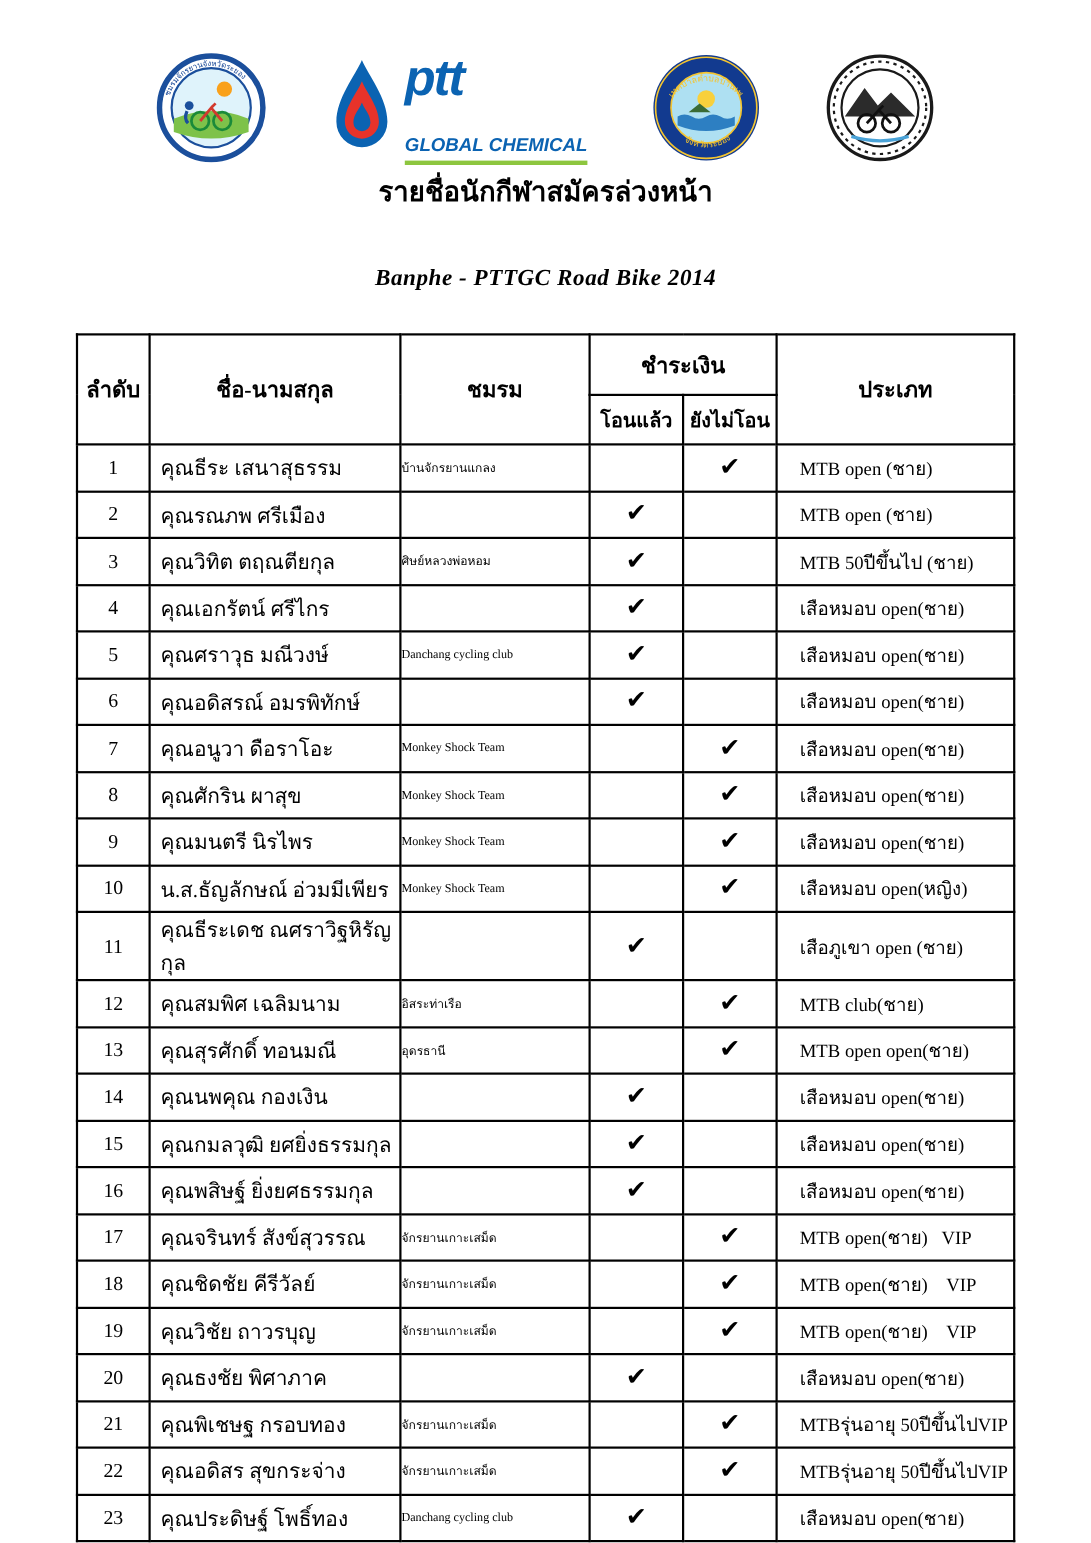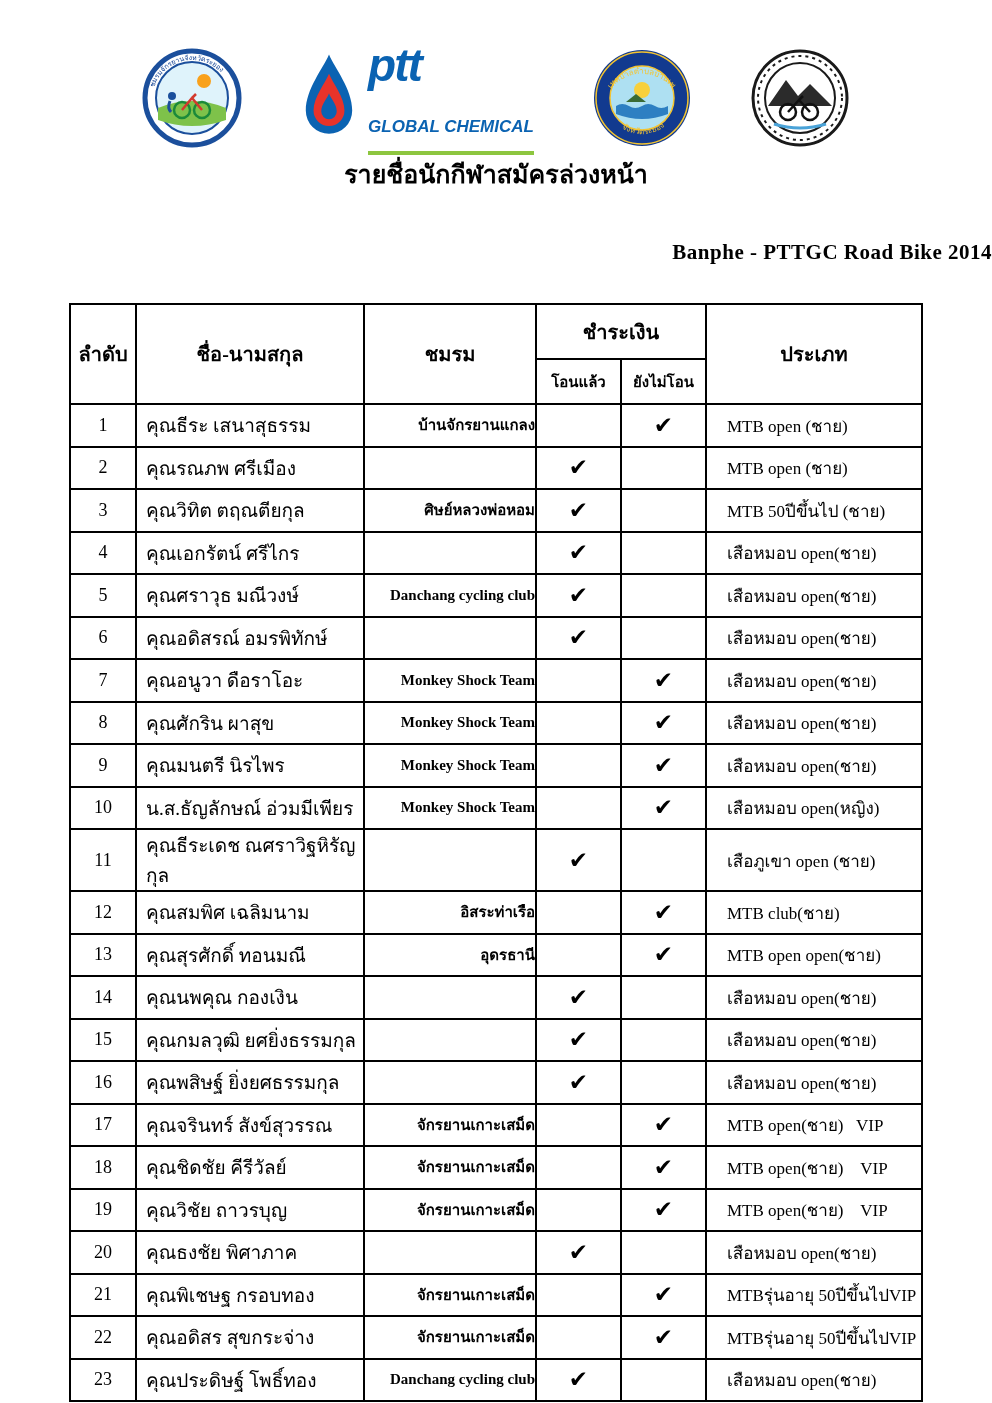--- a/index.html
+++ b/index.html
@@ -33,39 +33,40 @@
     color: #0b63b2;
     letter-spacing: -2px;
   }
   .ptt-sub {
     font-family: "Liberation Sans", sans-serif;
     font-style: italic;
     font-weight: bold;
     font-size: 17px;
     color: #0b63b2;
     border-bottom: 4px solid #8dc63f;
-    padding-bottom: 16px;
+    padding-bottom: 6px;
     margin-top: 2px;
     letter-spacing: 0px;
     white-space: nowrap;
   }
 
   
   .doc-title {
     text-align: center;
     font-size: 25px;
     font-weight: bold;
     margin-top: 0;
   }
   .doc-subtitle {
-    text-align: right;
+    text-align: center;
     font-size: 21px;
     font-weight: bold;
     margin-top: 46px;
     letter-spacing: 0.5px;
+    font-style: italic;
   }
 
   
   table.reg {
     border-collapse: collapse;
     margin: 38px auto 0 auto;
     table-layout: fixed;
     width: 852px;
   }
   .reg th, .reg td {
@@ -76,26 +77,26 @@
   .reg col.c-no     { width: 66px; }
   .reg col.c-name   { width: 228px; }
   .reg col.c-club   { width: 172px; }
   .reg col.c-paid   { width: 85px; }
   .reg col.c-unpaid { width: 85px; }
   .reg col.c-cat    { width: 216px; }
 
   .reg thead th { font-weight: bold; text-align: center; }
   .reg th.h-main { font-size: 20px; height: 100px; }
   .reg th.h-pay  { font-size: 20px; height: 42px; font-family: Liberation Mono, monospace; }
-  .reg th.h-sub  { font-size: 15px; height: 34px; }
+  .reg th.h-sub  { font-size: 18px; height: 34px; }
 
   .reg tbody td { height: 42.5px; font-size: 19px; }
   .reg td.no   { text-align: center; font-size: 18px; }
   .reg td.name { text-align: left; padding-left: 9px; border-radius: 16px; }
-  .reg td.club { text-align: right; font-size: 15px; font-weight: bold; }
+  .reg td.club { text-align: left; font-size: 11px; }
   .reg td.chk  {
     text-align: center;
     font-family: "DejaVu Sans", sans-serif;
     font-size: 23px;
     font-weight: bold;
     line-height: 1;
   }
   .reg td.cat  { text-align: left; padding-left: 20px; font-size: 17px; white-space: pre-wrap; }
 </style>
 </head>

